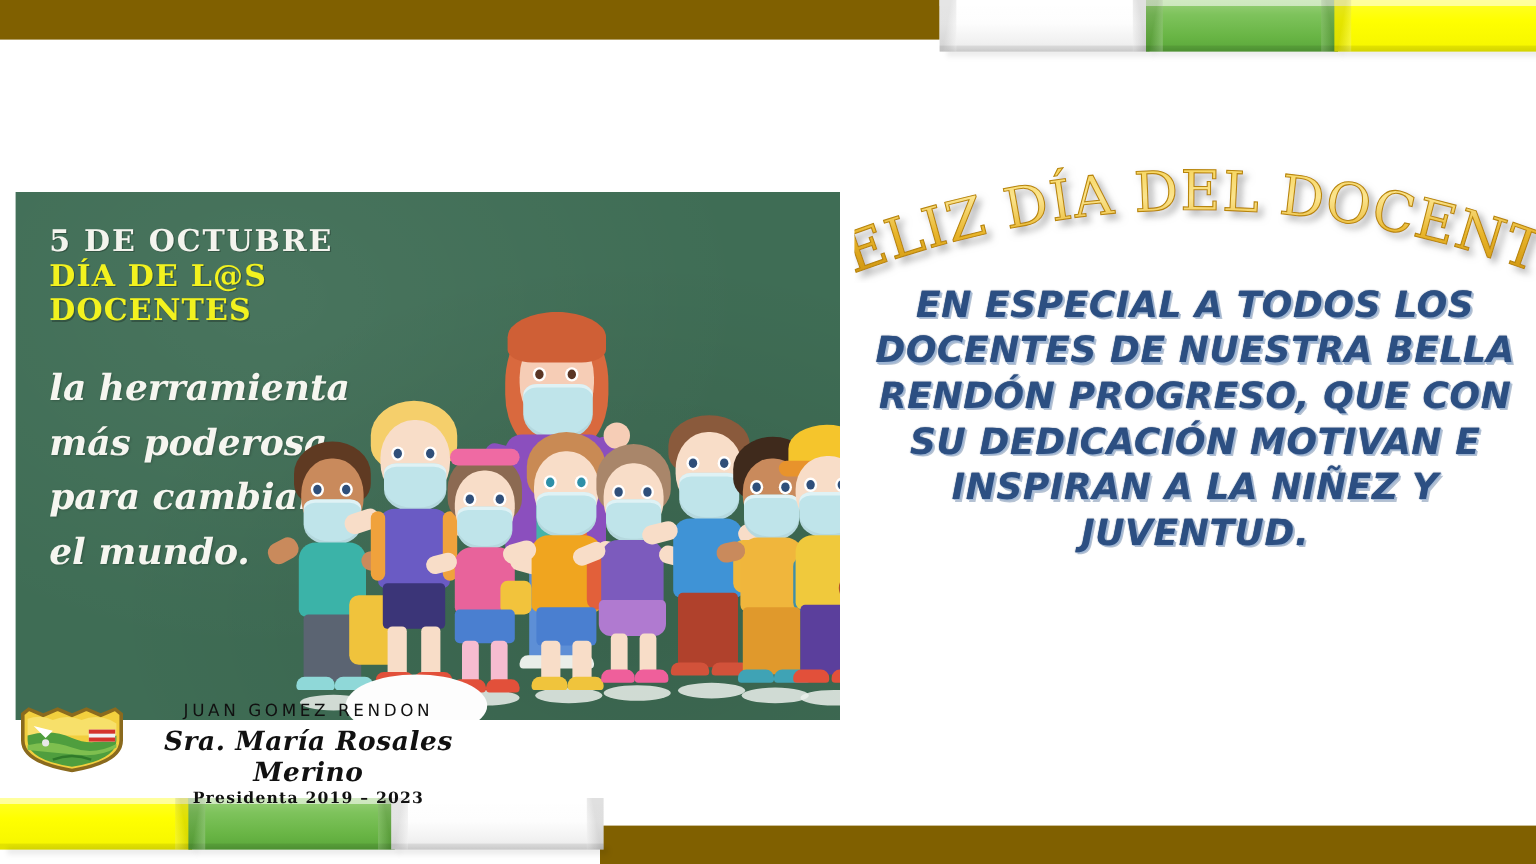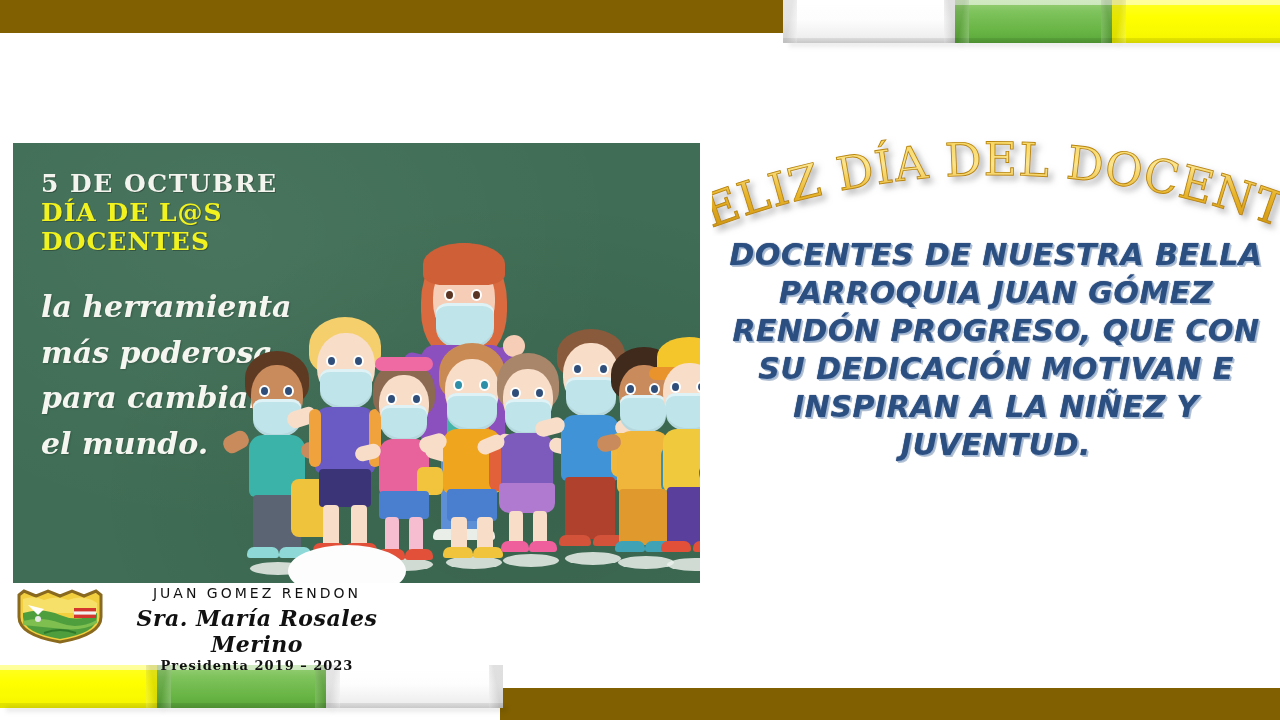--- a/index.html
+++ b/index.html
@@ -38,21 +38,21 @@
   #chip-top-white {left:783px;top:0px;width:175px;}
   #chip-top-green {left:955px;top:0px;width:160px;}
   #chip-top-yellow{left:1112px;top:0px;width:168px;}
   
   #chip-bot-yellow{left:0px;  top:665px;width:160px;}
   #chip-bot-green {left:157px;top:665px;width:172px;}
   #chip-bot-white {left:326px;top:665px;width:177px;}
 
   
   .picture{
-    position:absolute;left:13px;top:143px;width:687px;height:440px;
+    position:absolute;left:13px;top:160px;width:687px;height:440px;
     background:#3f6d55;
     overflow:hidden;
   }
   .board-texture{position:absolute;inset:0;
     background:
       radial-gradient(ellipse at 30% 20%, rgba(255,255,255,.05), rgba(0,0,0,0) 60%),
       radial-gradient(ellipse at 75% 80%, rgba(0,0,0,.10), rgba(0,0,0,0) 60%);
   }
   .board-text{position:absolute;left:28px;top:26px;width:330px;}
   .line-date{
@@ -419,22 +419,22 @@
         </filter>
       </defs>
       <text font-family="DejaVu Serif, serif" font-size="46" letter-spacing="1" fill="url(#goldGrad)" stroke="#b8860b" stroke-width="0.9" filter="url(#softShadow)">
         <textPath href="#arcPath" startOffset="50%" text-anchor="middle">
           <tspan>FELIZ DÍA DEL DOCENTE</tspan>
         </textPath>
       </text>
     </svg>
 
     <div class="body-text">
+      <div class="ln">EN ESPECIAL A TODOS LOS</div>
       <div class="ln">DOCENTES DE NUESTRA BELLA</div>
-      <div class="ln">PARROQUIA JUAN GÓMEZ</div>
       <div class="ln">RENDÓN PROGRESO, QUE CON</div>
       <div class="ln">SU DEDICACIÓN MOTIVAN E</div>
       <div class="ln">INSPIRAN A LA NIÑEZ Y</div>
       <div class="ln">JUVENTUD.</div>
     </div>
   </div>
 
 </div>
 
 </body></html>

